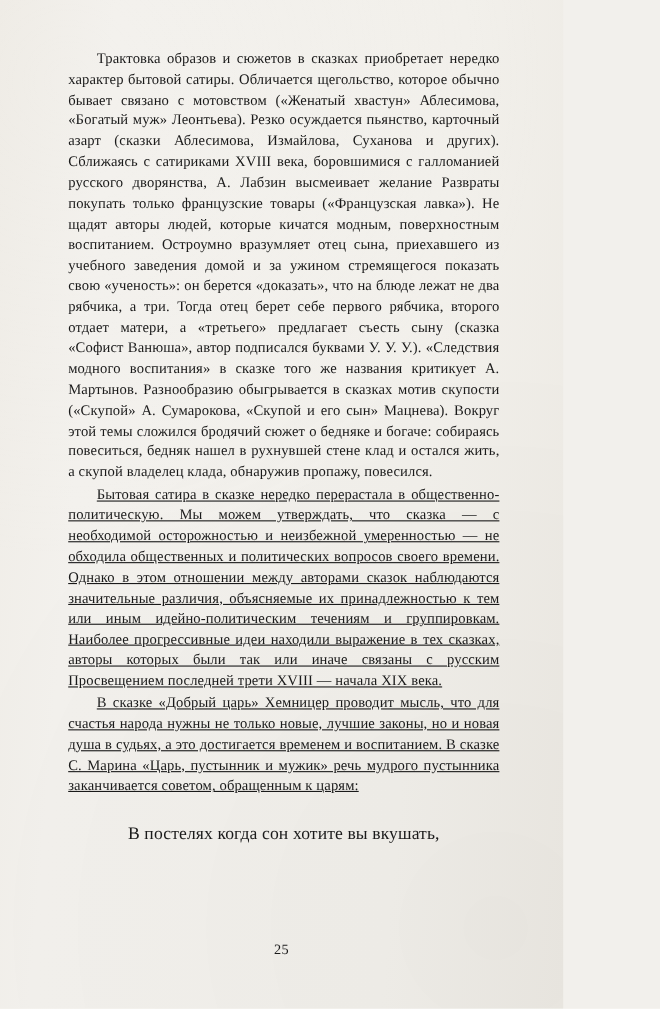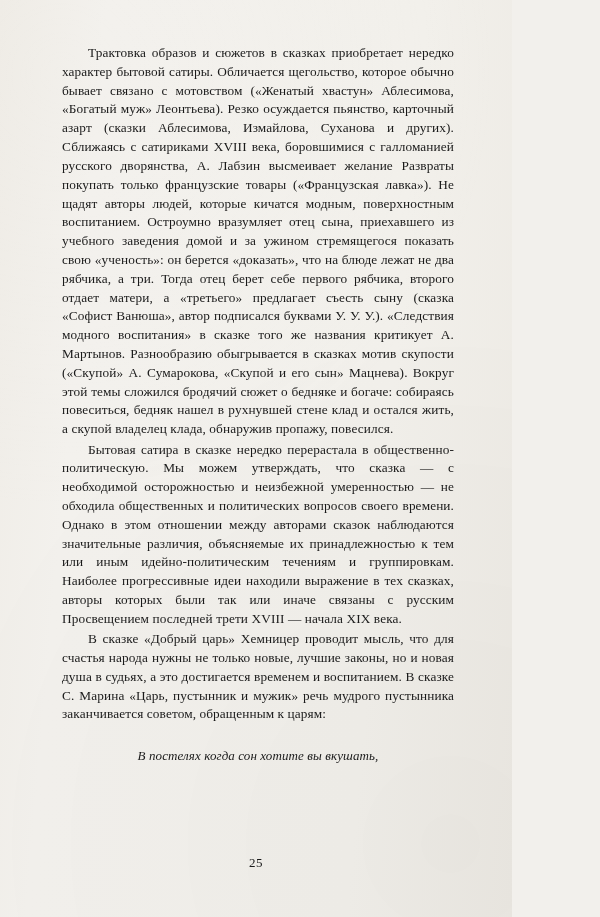--- a/index.html
+++ b/index.html
@@ -29,27 +29,27 @@
     text-justify: inter-word;
     letter-spacing: 0.1px;
   }
   .para {
     margin: 0 0 0 0;
     text-indent: 26px;
     text-align: justify;
   }
   .para + .para {
     margin-top: 1.5px;
+    text-decoration: underline;
   }
   .verse {
     margin: 23px 0 0 0;
     text-align: center;
-    font-size: 13px;
+    font-size: 16px;
     line-height: 1.45;
-    font-style: italic;
   }
   .verse-line {
     display: block;
     text-indent: 0;
     text-align: center;
   }
   .closing {
     margin-top: 24px;
     text-indent: 0;
     text-align: justify;

